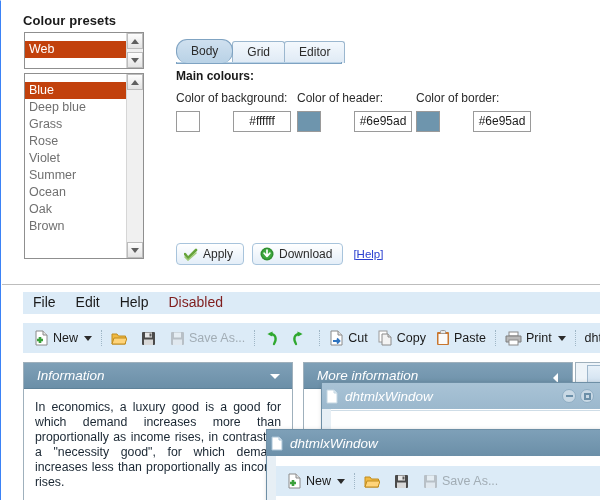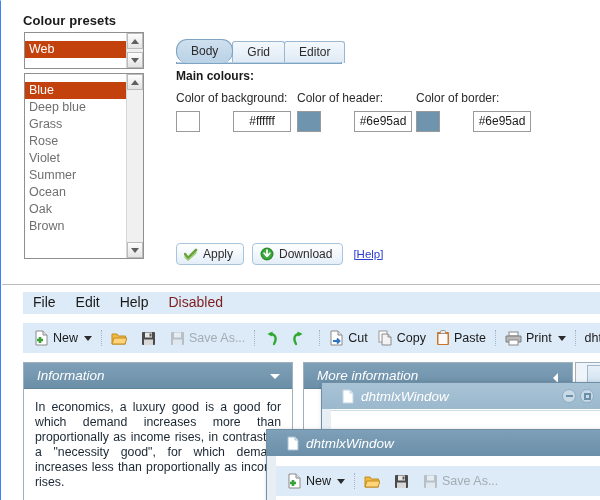--- a/index.html
+++ b/index.html
@@ -257,21 +257,21 @@
     border:1px solid #6e8fa6;
     box-shadow:2px 2px 5px rgba(0,0,0,.30);
     overflow:hidden;
   }
   .win-head{
     height:26px; line-height:25px;
     background:linear-gradient(#a9c3d6,#9bb8cd);
     color:#ffffff;
     font-style:italic;
     font-size:13.5px;
-    padding-left:20px;
+    padding-left:4px;
     display:flex; align-items:center;
     position:relative;
   }
   .win-head.dark{
     background:linear-gradient(#7ea0b8,#6b8fa8);
   }
   .win-doc-ico{ margin-right:7px; display:flex; align-items:center;}
   .win-btns{ position:absolute; right:6px; top:6px; display:flex; }
   .win-btn{
     width:14px;height:14px;border-radius:50%;

